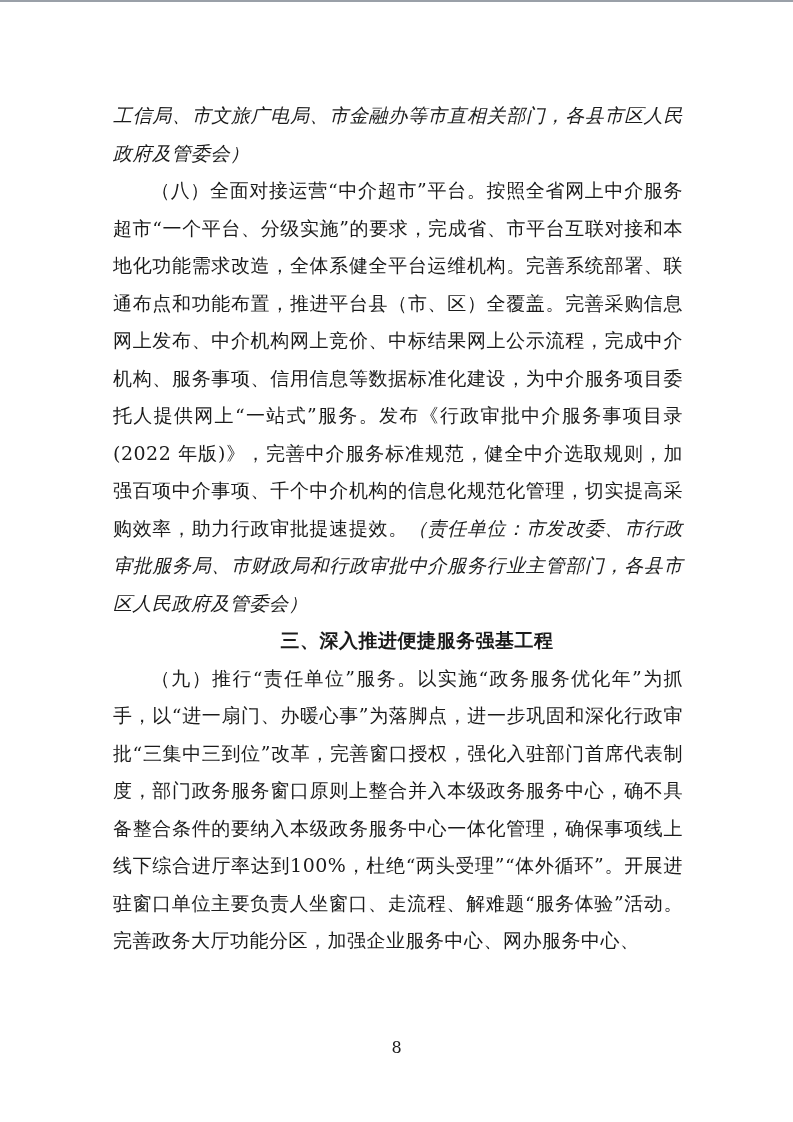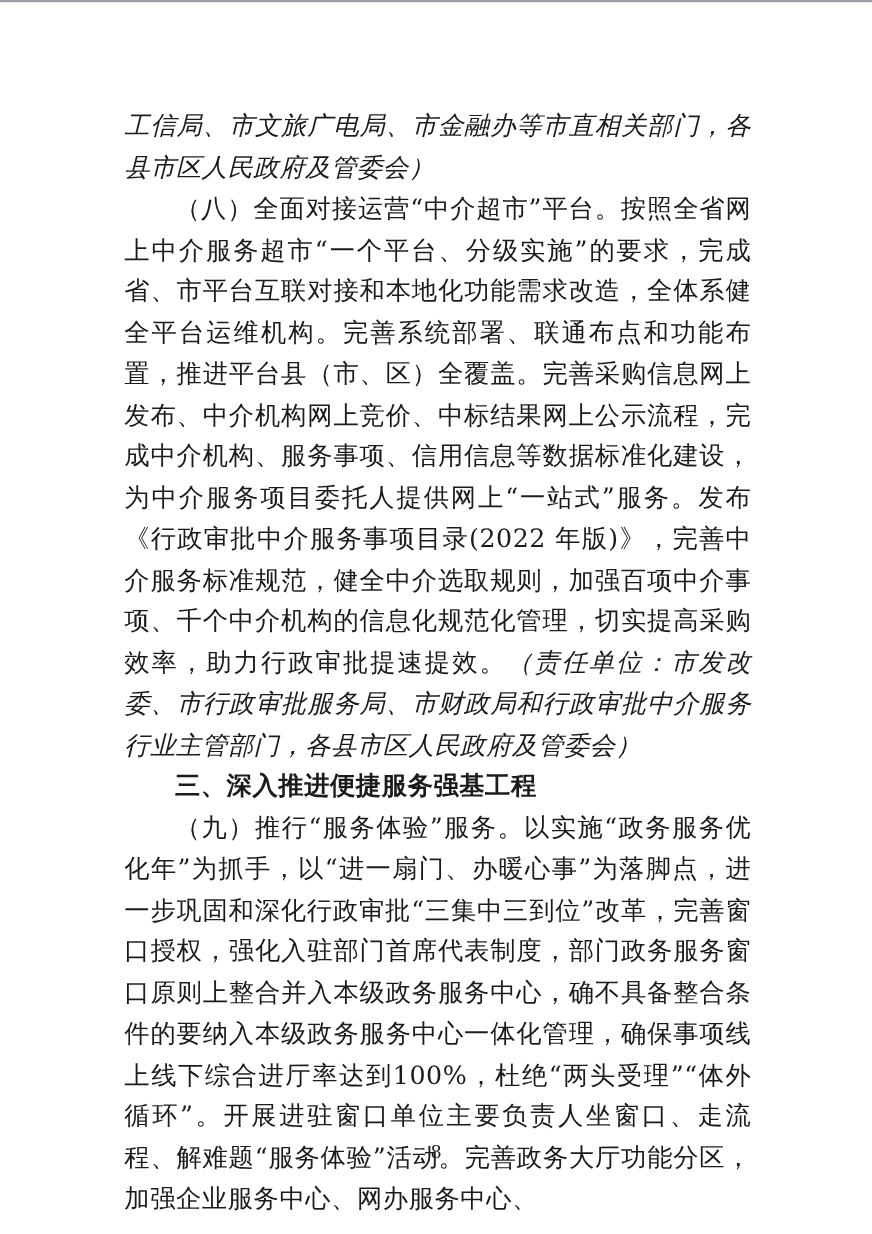--- a/index.html
+++ b/index.html
@@ -28,42 +28,42 @@
   }
   .text-block {
     position: absolute;
     top: 97px;
     left: 113px;
     width: 570px;
   }
   .para {
     margin: 0;
     padding: 0;
-    font-size: 23px;
+    font-size: 19px;
     line-height: 37.5px;
     text-align: justify;
     text-justify: inter-character;
     text-indent: 2em;
     letter-spacing: 0.5px;
     font-weight: normal;
   }
   .para.flush {
     text-indent: 0;
   }
   .seg { }
   .seg.lead {
     font-weight: 400;
   }
   .seg.kai {
     font-style: italic;
   }
   .heading {
     font-family: "DejaVu Sans", sans-serif;
     font-weight: 700;
-    text-align: left;
+    text-align: center;
   }
   .page-number {
     position: absolute;
     top: 1037px;
     left: 0;
     width: 793px;
     height: 22px;
     text-align: center;
     font-size: 16px;
     line-height: 22px;
@@ -78,18 +78,18 @@
   <div class="scan-edge"></div>
 
   <main class="text-block">
 
     <p class="para flush"><span class="seg kai">工信局、市文旅广电局、市金融办等市直相关部门，各县市区人民政府及管委会）</span></p>
 
     <p class="para"><span class="seg lead">（八）全面对接运营“中介超市”平台。</span><span class="seg">按照全省网上中介服务超市“一个平台、分级实施”的要求，完成省、市平台互联对接和本地化功能需求改造，全体系健全平台运维机构。完善系统部署、联通布点和功能布置，推进平台县（市、区）全覆盖。完善采购信息网上发布、中介机构网上竞价、中标结果网上公示流程，完成中介机构、服务事项、信用信息等数据标准化建设，为中介服务项目委托人提供网上“一站式”服务。发布《行政审批中介服务事项目录(2022 年版)》，完善中介服务标准规范，健全中介选取规则，加强百项中介事项、千个中介机构的信息化规范化管理，切实提高采购效率，助力行政审批提速提效。</span><span class="seg kai">（责任单位：市发改委、市行政审批服务局、市财政局和行政审批中介服务行业主管部门，各县市区人民政府及管委会）</span></p>
 
     <h2 class="para heading"><span class="seg">三、深入推进便捷服务强基工程</span></h2>
 
-    <p class="para"><span class="seg lead">（九）推行“服务体验”服务。</span><span class="seg">以实施“政务服务优化年”为抓手，以“进一扇门、办暖心事”为落脚点，进一步巩固和深化行政审批“三集中三到位”改革，完善窗口授权，强化入驻部门首席代表制度，部门政务服务窗口原则上整合并入本级政务服务中心，确不具备整合条件的要纳入本级政务服务中心一体化管理，确保事项线上线下综合进厅率达到100%，杜绝“两头受理”“体外循环”。开展进驻窗口单位主要负责人坐窗口、走流程、解难题“服务体验”活动。完善政务大厅功能分区，加强企业服务中心、网办服务中心、</span></p>
+    <p class="para"><span class="seg lead">（九）推行“责任单位”服务。</span><span class="seg">以实施“政务服务优化年”为抓手，以“进一扇门、办暖心事”为落脚点，进一步巩固和深化行政审批“三集中三到位”改革，完善窗口授权，强化入驻部门首席代表制度，部门政务服务窗口原则上整合并入本级政务服务中心，确不具备整合条件的要纳入本级政务服务中心一体化管理，确保事项线上线下综合进厅率达到100%，杜绝“两头受理”“体外循环”。开展进驻窗口单位主要负责人坐窗口、走流程、解难题“服务体验”活动。完善政务大厅功能分区，加强企业服务中心、网办服务中心、</span></p>
 
   </main>
 
   <footer class="page-number">8</footer>
 </div>
 
 </body></html>

